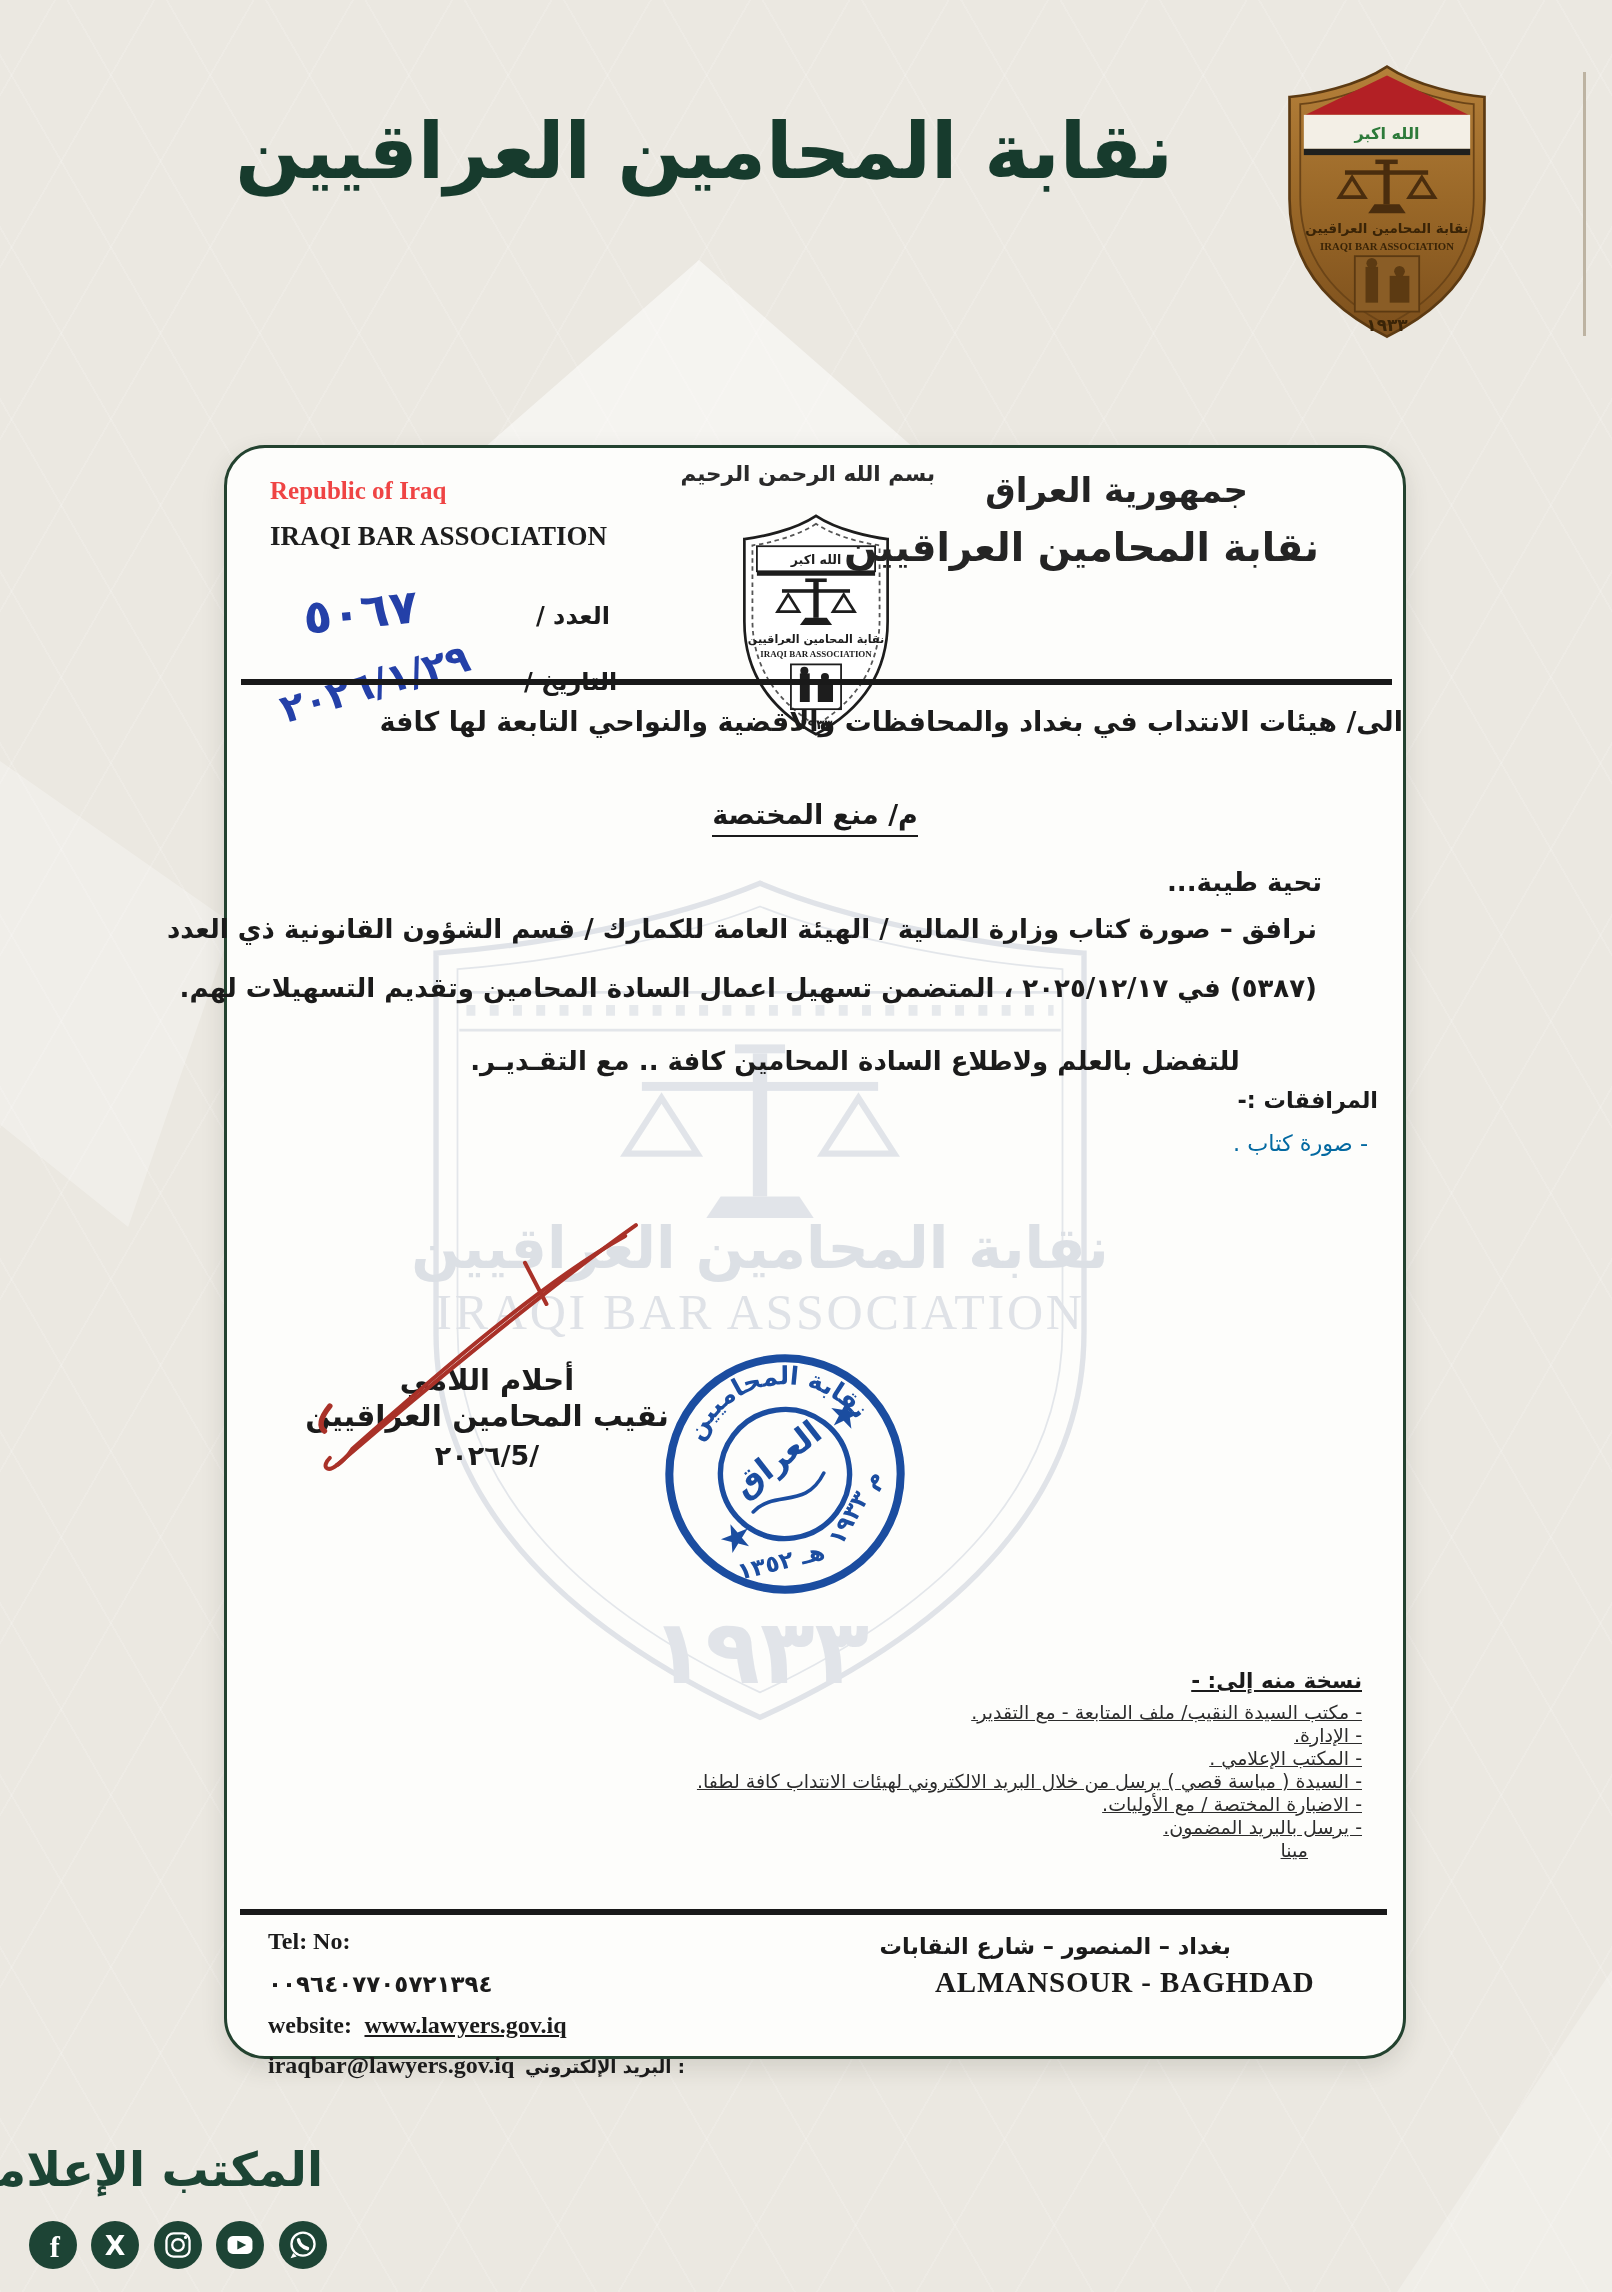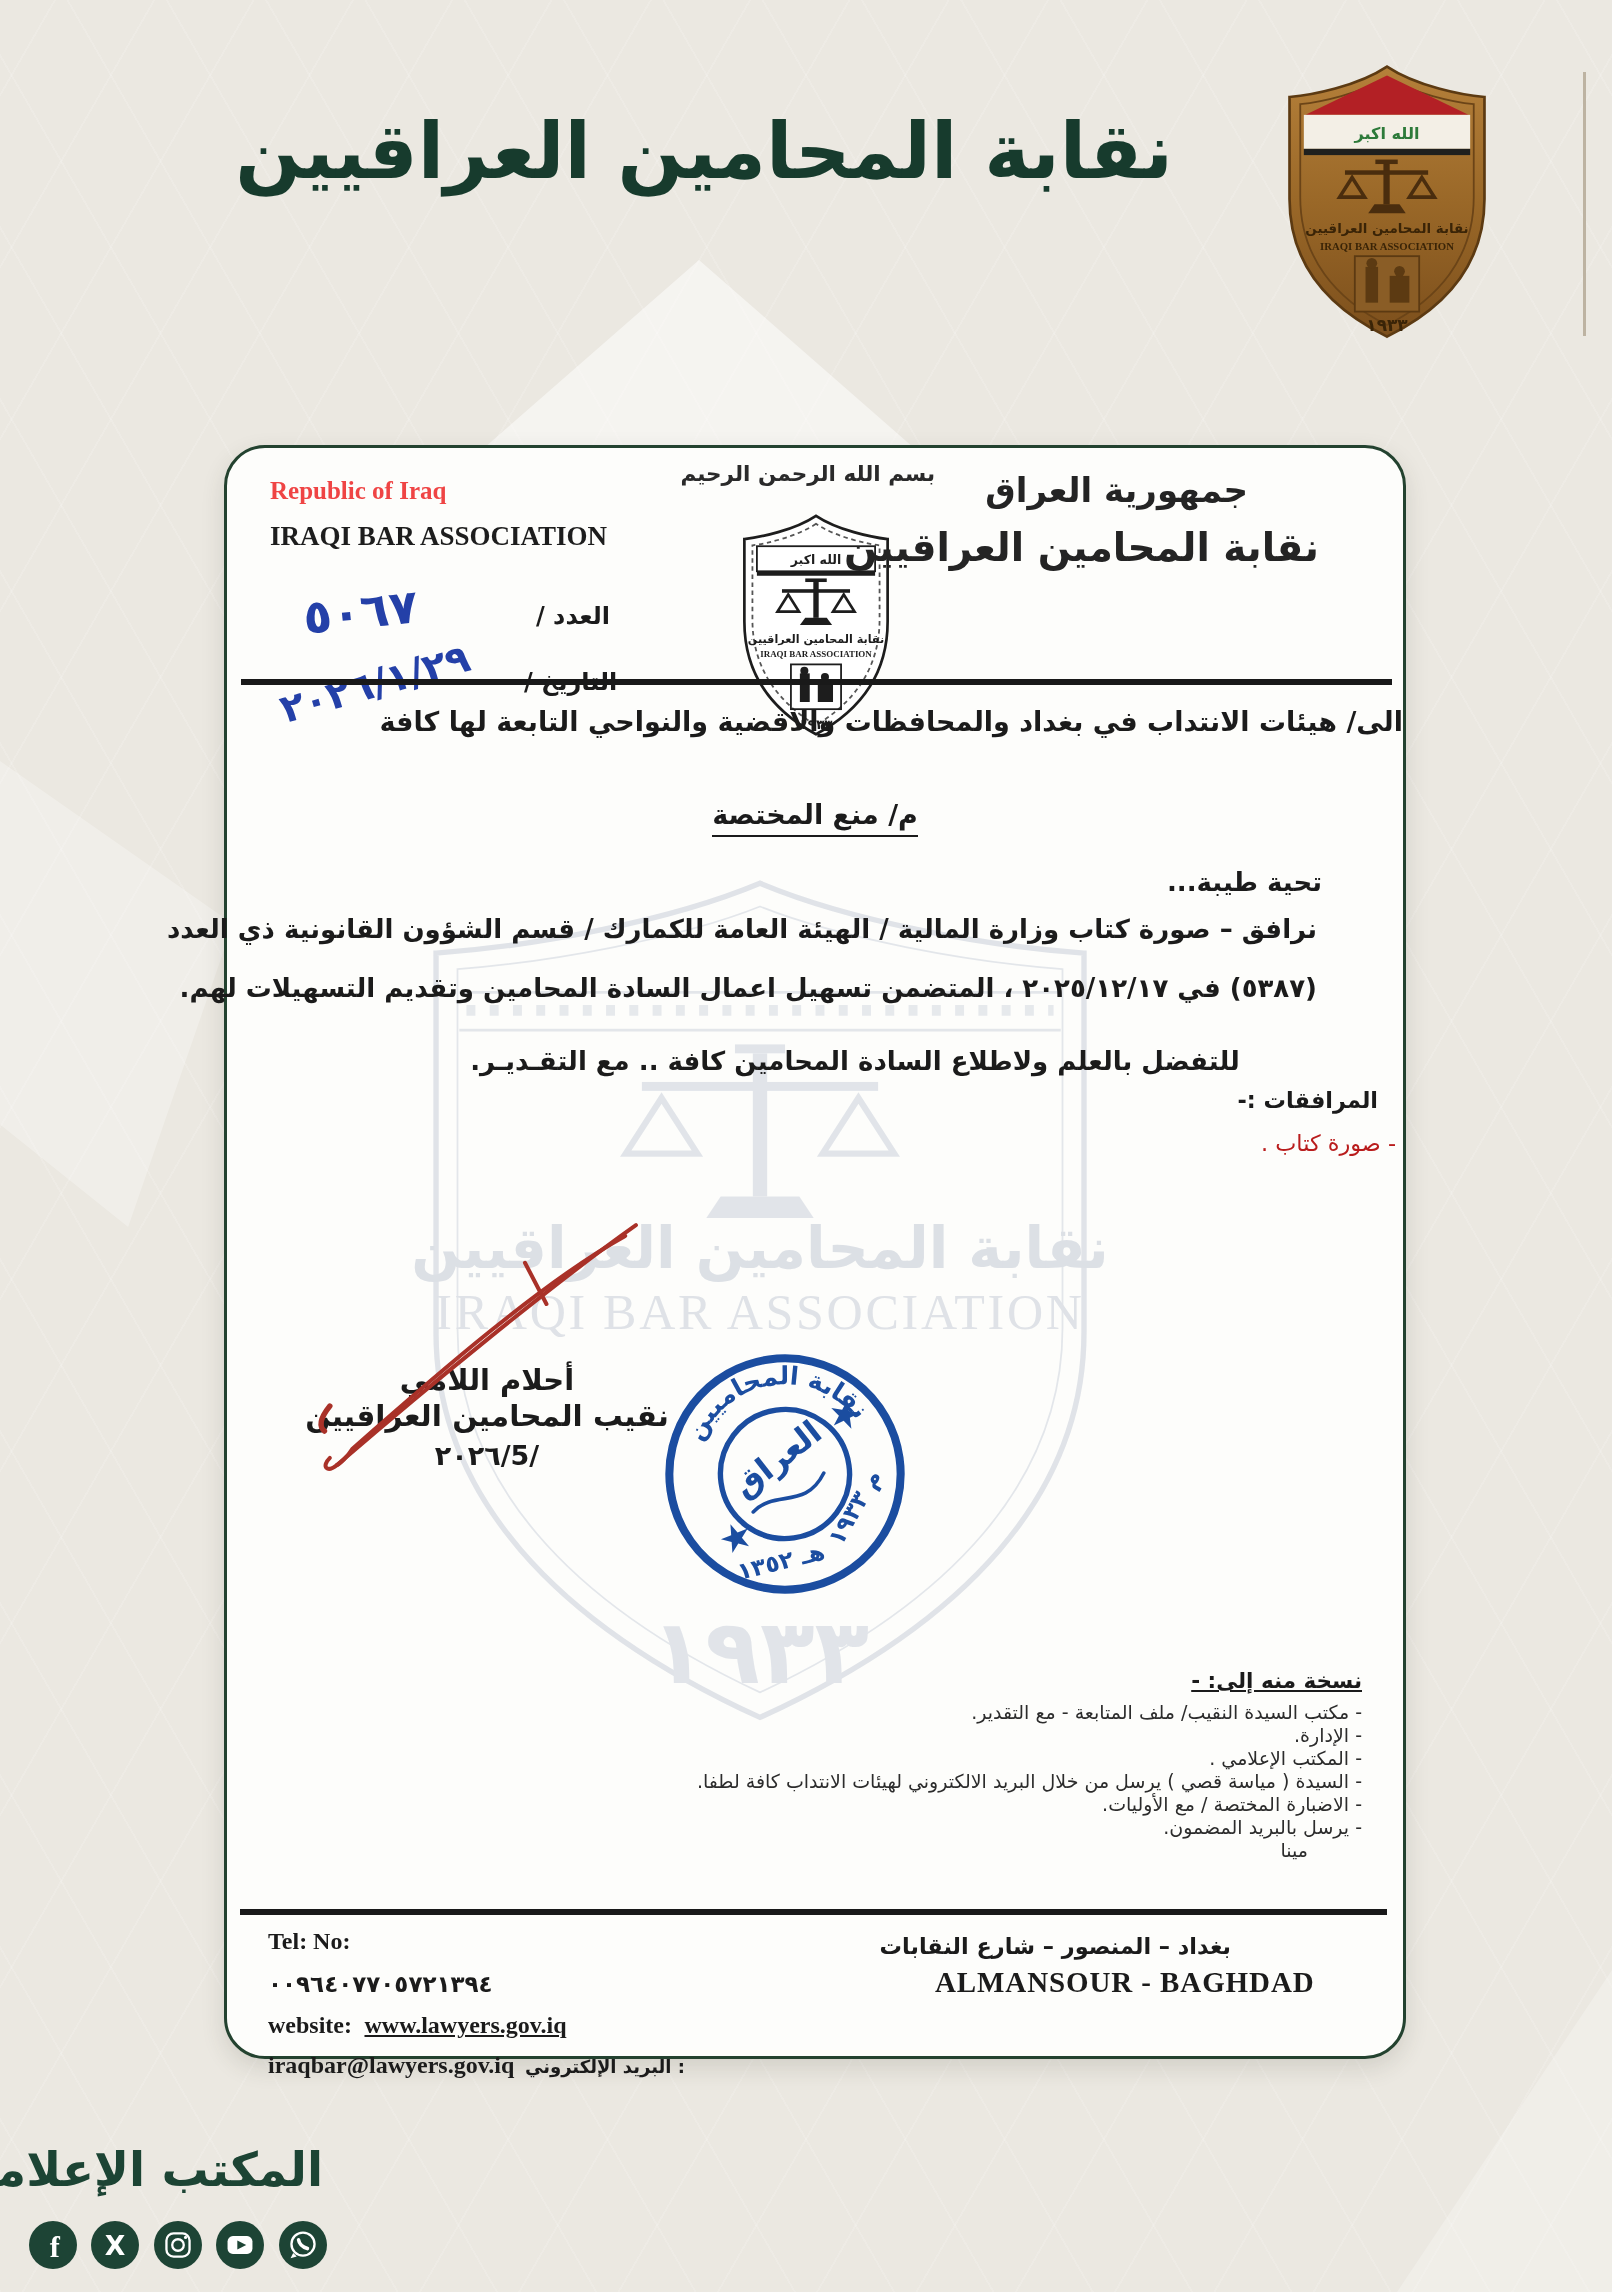--- a/index.html
+++ b/index.html
@@ -21,21 +21,21 @@
       repeating-linear-gradient(-60deg,rgba(255,255,255,.14) 0 1.8px,transparent 1.8px 86px);
   }
   .doc{
     position:absolute;left:224px;top:445px;width:1176px;height:1608px;
     background:#fdfdfb;border:3.6px solid #23422f;border-radius:41px;
     box-shadow:0 9px 23px rgba(60,55,40,.14);
   }
   .rule{position:absolute;background:#191919;}
   .hand{color:#2440a8;font-weight:bold;}
   .sig-center{text-align:center;font-weight:bold;}
-  .cc-item{font-size:19px;line-height:23px;color:#2c2c2c;}
+  .cc-item{font-size:19px;line-height:23px;color:#2c2c2c;text-decoration:underline;}
   .social{width:48px;height:48px;border-radius:50%;background:#1d4435;display:inline-flex;align-items:center;justify-content:center;margin-right:9.9px;}
   .wm{opacity:.52;}
 </style>
 </head>
 <body>
 
 <div class="bg-pattern"></div>
 <div class="bg-tri" style="left:484px;top:260px;width:430px;height:188px;clip-path:polygon(50% 0,100% 100%,0 100%);"></div>
 <div class="bg-tri" style="left:0px;top:761px;width:233px;height:466px;clip-path:polygon(0 0,100% 35%,55% 100%,0 78%);opacity:.55;"></div>
 <div class="bg-tri" style="left:1397px;top:1970px;width:215px;height:322px;clip-path:polygon(100% 0,100% 100%,0 100%);opacity:.5;"></div>
@@ -144,21 +144,21 @@
   <div class="abs" style="left:0;right:0;top:351px;text-align:center;">
     <span class="ar" style="font-size:27px;font-weight:bold;border-bottom:2.7px solid #1b1b1b;padding-bottom:4.5px;">م/ منع المختصة</span>
   </div>
 
   <div class="abs ar nowrap" style="right:81px;top:419px;font-size:26px;font-weight:bold;">تحية طيبة...</div>
   <div class="abs ar nowrap" style="right:86px;top:466px;font-size:26px;font-weight:bold;">نرافق – صورة كتاب وزارة المالية / الهيئة العامة للكمارك / قسم الشؤون القانونية ذي العدد</div>
   <div class="abs ar nowrap" style="right:86px;top:525px;font-size:26px;font-weight:bold;">(٥٣٨٧) في ٢٠٢٥/١٢/١٧ ، المتضمن تسهيل اعمال السادة المحامين وتقديم التسهيلات لهم.</div>
   <div class="abs ar" style="left:134px;right:54px;top:598px;text-align:center;font-size:26px;font-weight:bold;">للتفضل بالعلم ولاطلاع السادة المحامين كافة .. مع التقـديـر.</div>
 
   <div class="abs ar nowrap" style="right:25px;top:639px;font-size:22.4px;font-weight:bold;">المرافقات :-</div>
-  <div class="abs ar nowrap" style="right:7px;top:682px;font-size:22.4px;color:#b91c1c;">- صورة كتاب .</div>
+  <div class="abs ar nowrap" style="right:35px;top:682px;font-size:22.4px;color:#0369a1;">- صورة كتاب .</div>
 
   <svg class="abs" style="left:76px;top:759px;z-index:3;" width="358" height="287" viewBox="0 0 400 320">
     <g fill="none" stroke="#a93128" stroke-width="4.5" stroke-linecap="round">
       <path d="M372,20 C280,85 140,200 38,288"></path>
       <path d="M360,32 C270,82 150,186 55,270 C50,278 42,286 38,288"></path>
       <path d="M248,62 L272,108"></path>
       <path d="M38,288 C27,297 20,290 30,280"></path>
       <path d="M30,222 q-16,20 -6,28" stroke-width="6"></path>
     </g>
   </svg>

